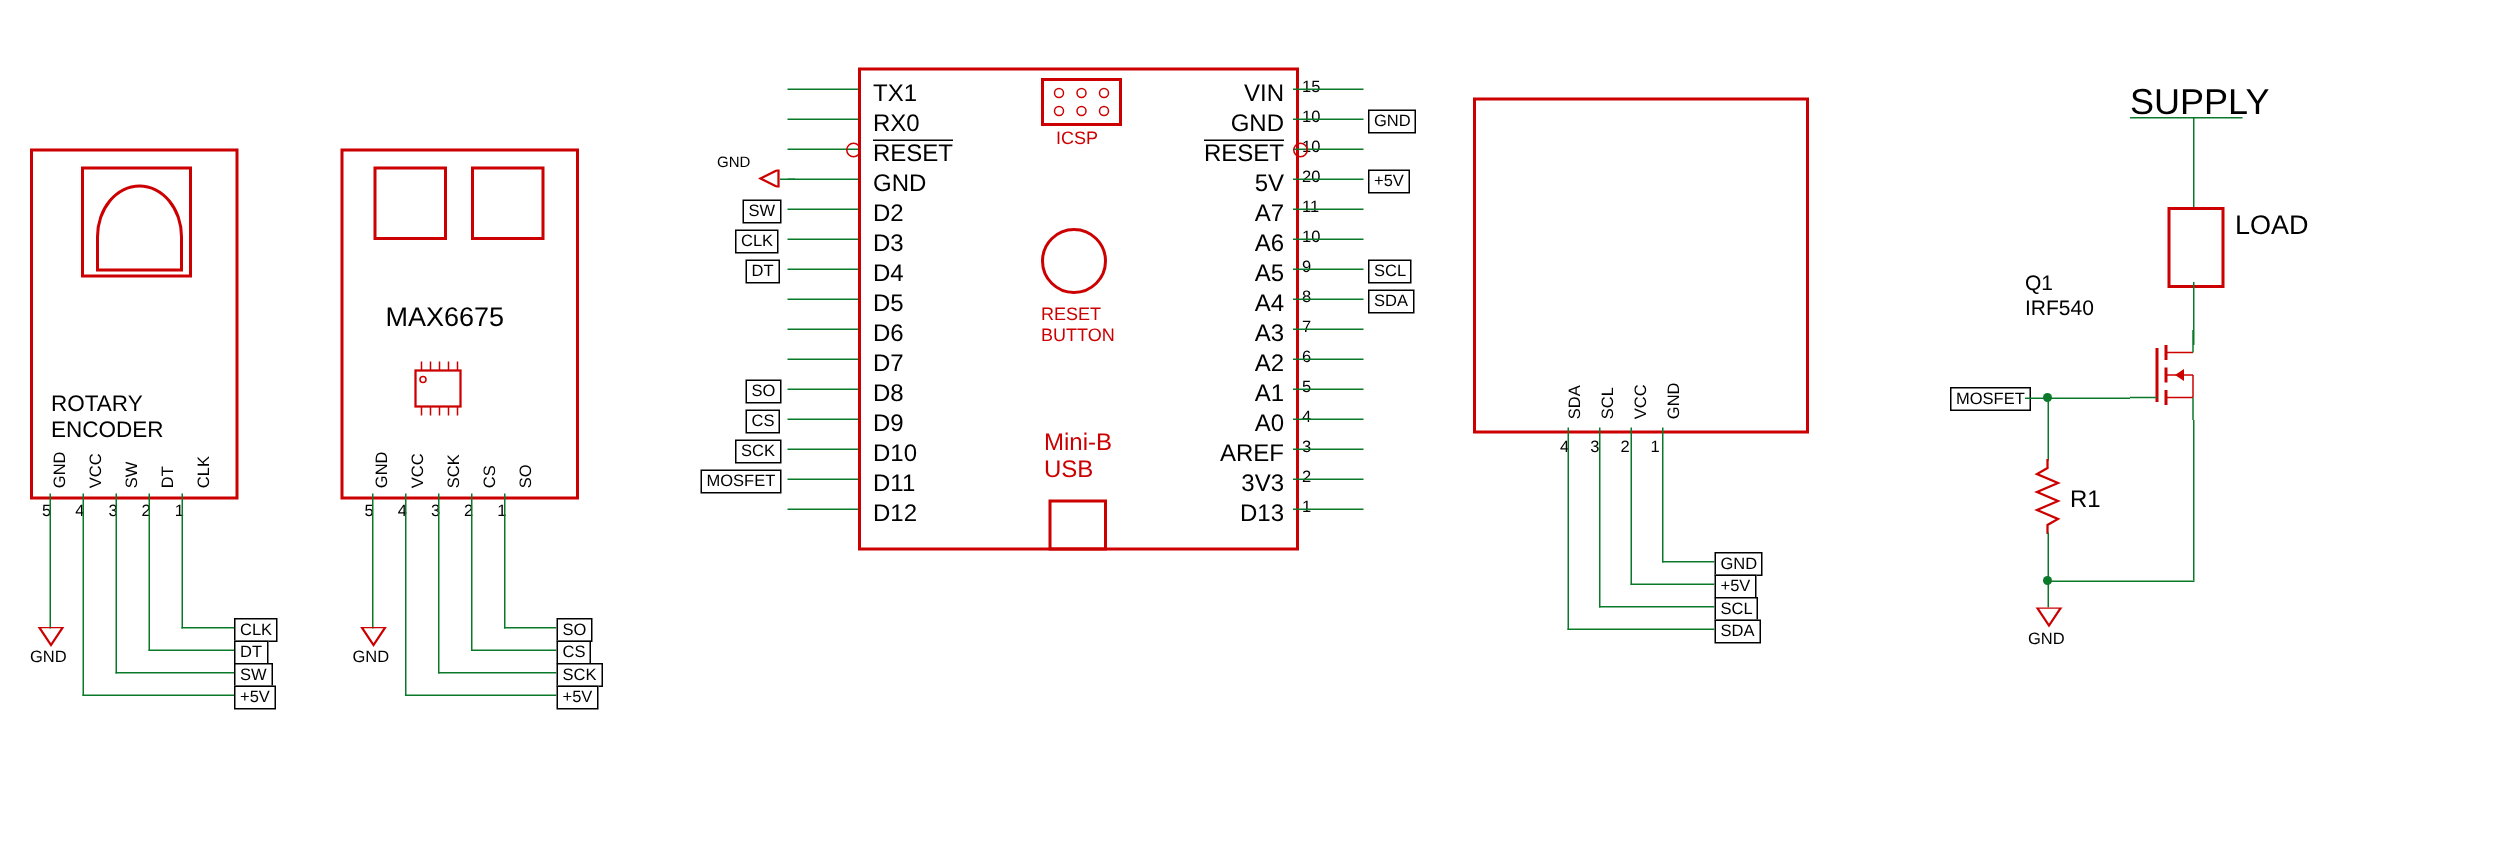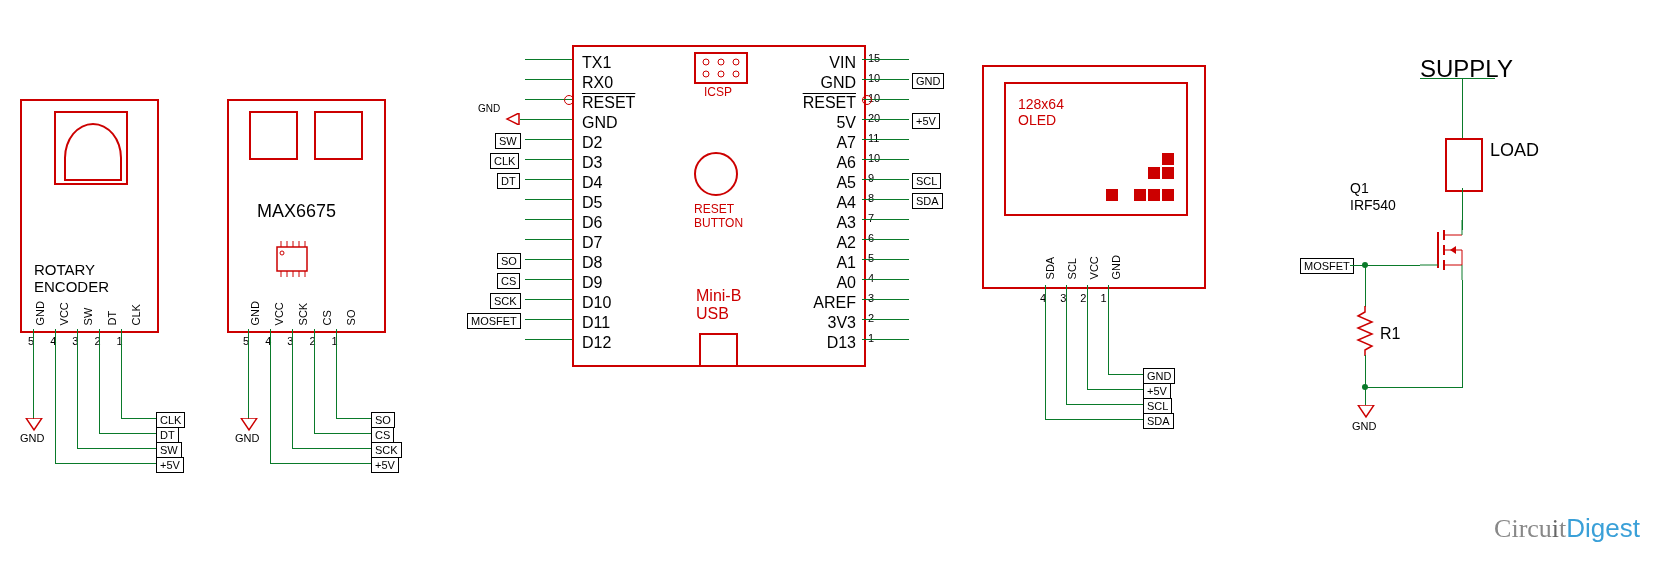--- a/index.html
+++ b/index.html
@@ -241,35 +241,20 @@
 
 <div class="abs net" style="left:912px;top:73px">GND</div>
 <div class="abs net" style="left:912px;top:113px">+5V</div>
 <div class="abs net" style="left:912px;top:173px">SCL</div>
 <div class="abs net" style="left:912px;top:193px">SDA</div>
 
 <div class="abs" style="left:862px;top:95px;width:8px;height:8px;border:1px solid #c00;border-radius:50%"></div>
 <div class="abs" style="left:564px;top:95px;width:8px;height:8px;border:1px solid #c00;border-radius:50%"></div>
 
 <div class="abs red-box" style="left:982px;top:65px;width:220px;height:220px">
-  <div class="abs red-box" style="left:20px;top:15px;width:180px;height:130px">
-    <div class="abs red" style="left:12px;top:12px;font-size:14px;white-space:pre">128x64
-OLED</div>
-    <div class="abs" style="right:10px;bottom:8px">
-      <svg width="70" height="50">
-        <rect x="56" y="0" width="12" height="12" fill="#c00"></rect>
-        <rect x="42" y="14" width="12" height="12" fill="#c00"></rect>
-            <rect x="56" y="14" width="12" height="12" fill="#c00"></rect>
-        <rect x="0" y="36" width="12" height="12" fill="#c00"></rect>
-            <rect x="28" y="36" width="12" height="12" fill="#c00"></rect>
-            <rect x="42" y="36" width="12" height="12" fill="#c00"></rect>
-            <rect x="56" y="36" width="12" height="12" fill="#c00"></rect>
-      </svg>
-    </div>
-  </div>
   <div class="abs" style="left:60px;top:188px;display:flex;gap:10px">
     <span class="vtxt">SDA</span>
     <span class="vtxt">SCL</span>
     <span class="vtxt">VCC</span>
     <span class="vtxt">GND</span>
   </div>
 </div>
 <div class="abs" style="left:1040px;top:292px;display:flex;gap:14px;font-size:11px">
   <span>4</span>
   <span>3</span>
@@ -332,17 +317,14 @@
 <div class="wire wh" style="left:1365px;top:387px;width:98px"></div>
 <div class="abs" style="left:1362px;top:384px;width:6px;height:6px;background:#0a7a2a;border-radius:50%"></div>
 <div class="wire wv" style="left:1365px;top:387px;height:18px"></div>
 <div class="gnd" style="left:1356px;top:405px">
   <svg width="20" height="14">
         <path d="M10 0 L2 0 L10 12 L18 0 Z" fill="none" stroke="#c00" stroke-width="1.5"></path>
       </svg>
 </div>
 <div class="abs" style="left:1352px;top:420px;font-size:11px">GND</div>
 
-<div class="abs" style="right:30px;bottom:20px;font-size:26px;color:#888;font-weight:300">
-  <span style="font-family:Georgia,serif">Circu<span style="color:#666">i</span>t</span><span style="color:#3aa0d8;font-weight:400">Digest</span>
-</div>
 
 </div>
 
 </body></html>

